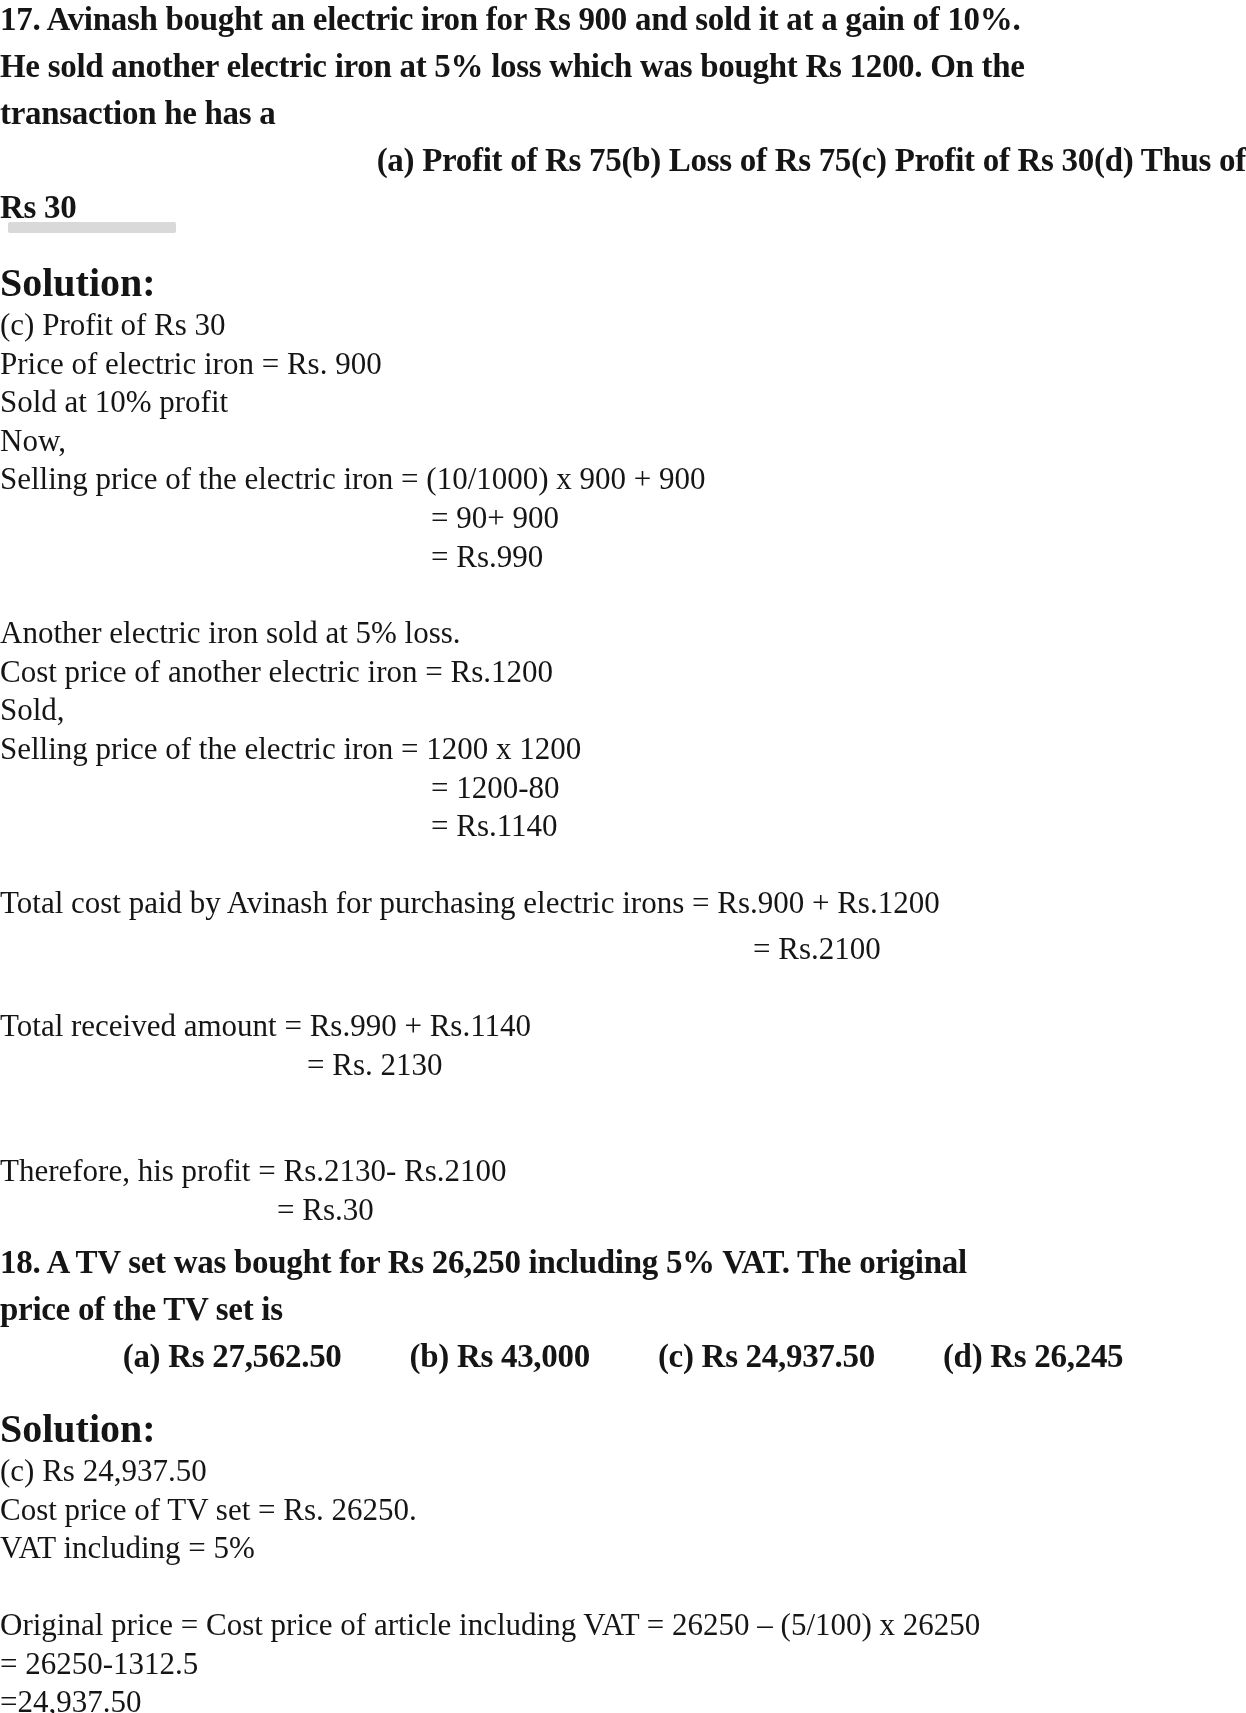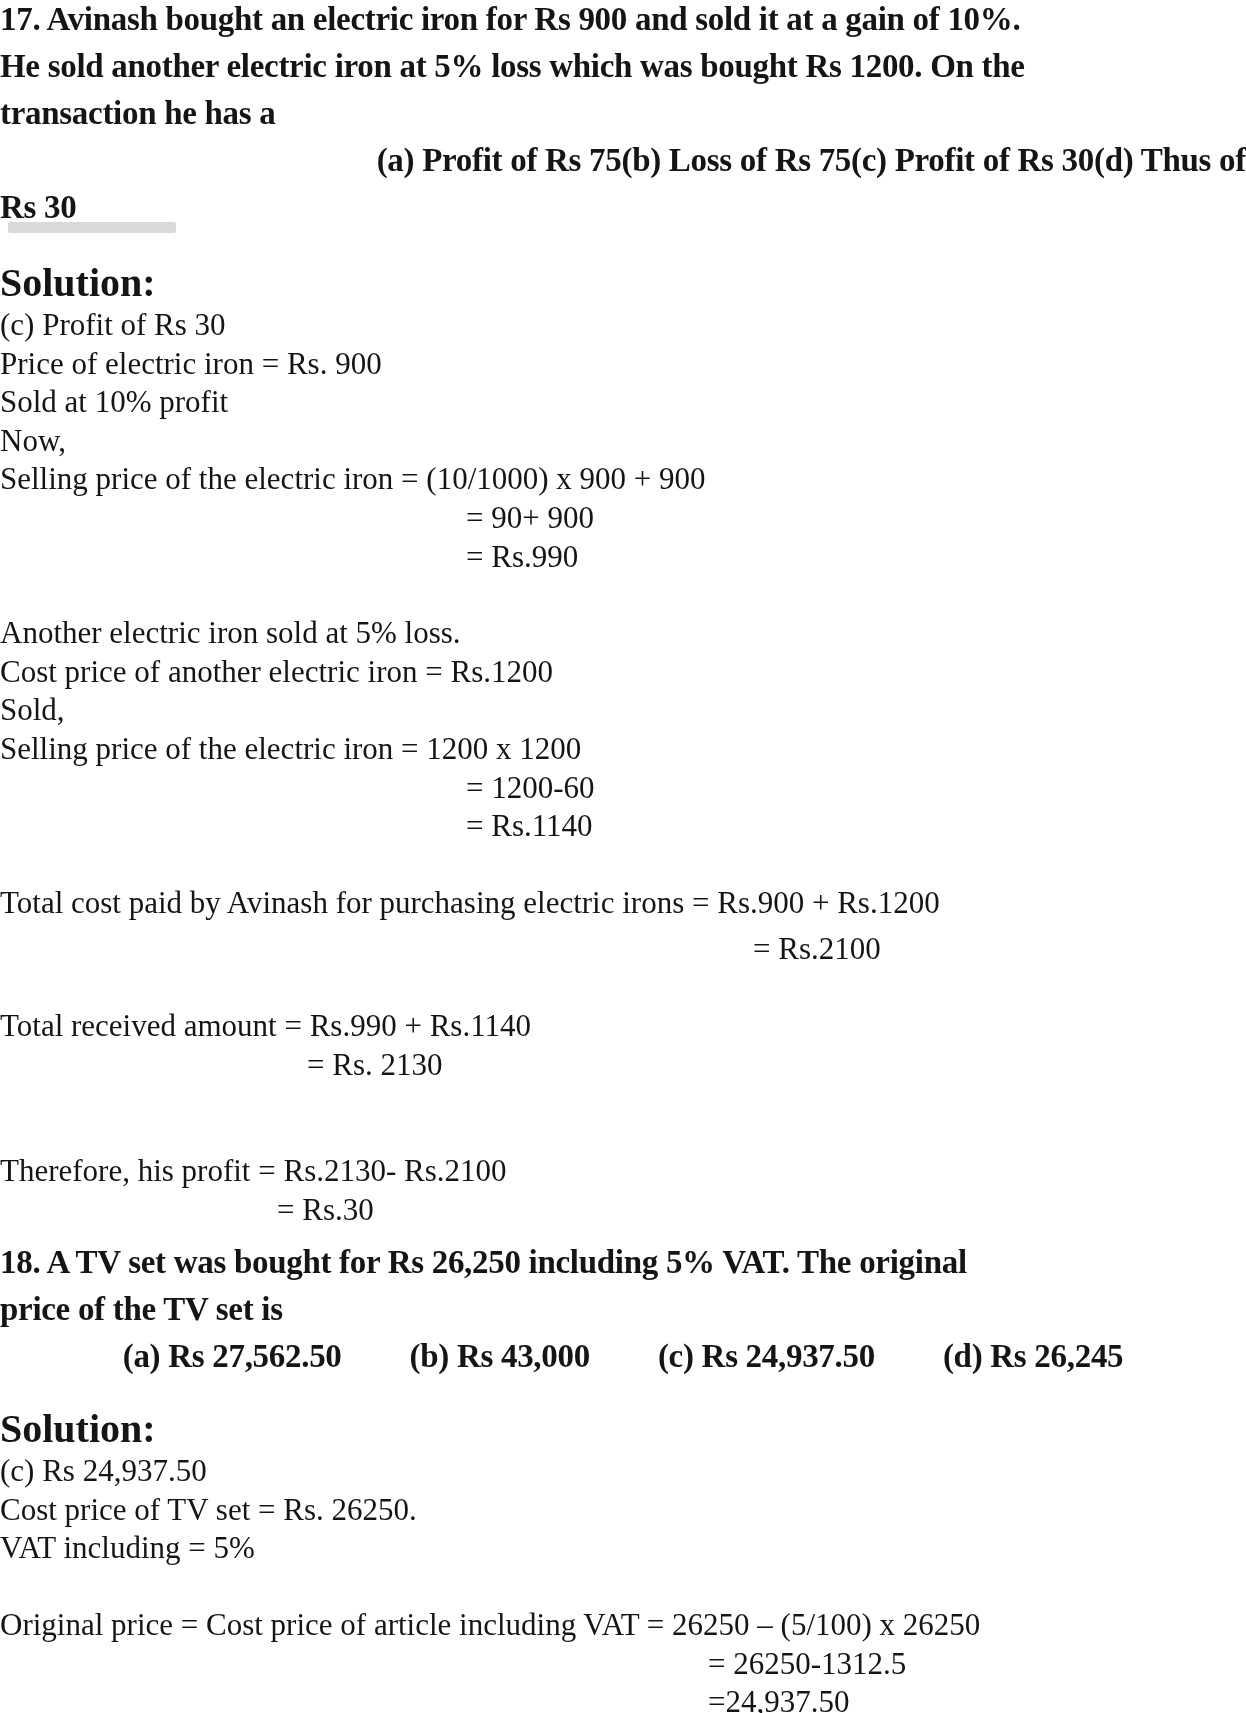--- a/index.html
+++ b/index.html
@@ -50,25 +50,25 @@
   }
   .sol-head-q17 { margin-top: 28px; }
   .sol-head-q18 { margin-top: 25px; }
   
   .sol-body {
     font-size: 31px;
     line-height: 38.6px;
   }
   .sline { white-space: nowrap; }
   
-  .ind430 { padding-left: 431px; margin-left: 35px; }
+  .ind430 { padding-left: 431px; }
   .ind753 { padding-left: 753px; margin-top: 8px; }
   .ind307 { padding-left: 307px; }
   .ind277 { padding-left: 277px; }
-  .ind708 { padding-left: 708px; }
+  .ind708 { }
   
   .gap1 { margin-top: 38px; }
   .gap2 { margin-top: 68px; }
   
   .artifact {
     position: absolute;
     left: 8px;
     top: 222px;
     width: 168px;
     height: 11px;
@@ -104,21 +104,21 @@
       <div class="sline">Price of electric iron = Rs. 900</div>
       <div class="sline">Sold at 10% profit</div>
       <div class="sline">Now,</div>
       <div class="sline">Selling price of the electric iron = (10/1000) x 900 + 900</div>
       <div class="sline ind430">= 90+ 900</div>
       <div class="sline ind430">= Rs.990</div>
       <div class="sline gap1">Another electric iron sold at 5% loss.</div>
       <div class="sline">Cost price of another electric iron = Rs.1200</div>
       <div class="sline">Sold,</div>
       <div class="sline">Selling price of the electric iron = 1200 x 1200</div>
-      <div class="sline ind430">= 1200-60</div>
+      <div class="sline ind430">= 1200-80</div>
       <div class="sline ind430">= Rs.1140</div>
       <div class="sline gap1">Total cost paid by Avinash for purchasing electric irons = Rs.900 + Rs.1200</div>
       <div class="sline ind753">= Rs.2100</div>
       <div class="sline gap1">Total received amount = Rs.990 + Rs.1140</div>
       <div class="sline ind307">= Rs. 2130</div>
       <div class="sline gap2">Therefore, his profit = Rs.2130- Rs.2100</div>
       <div class="sline ind277">= Rs.30</div>
     </div>
   </section>
 

